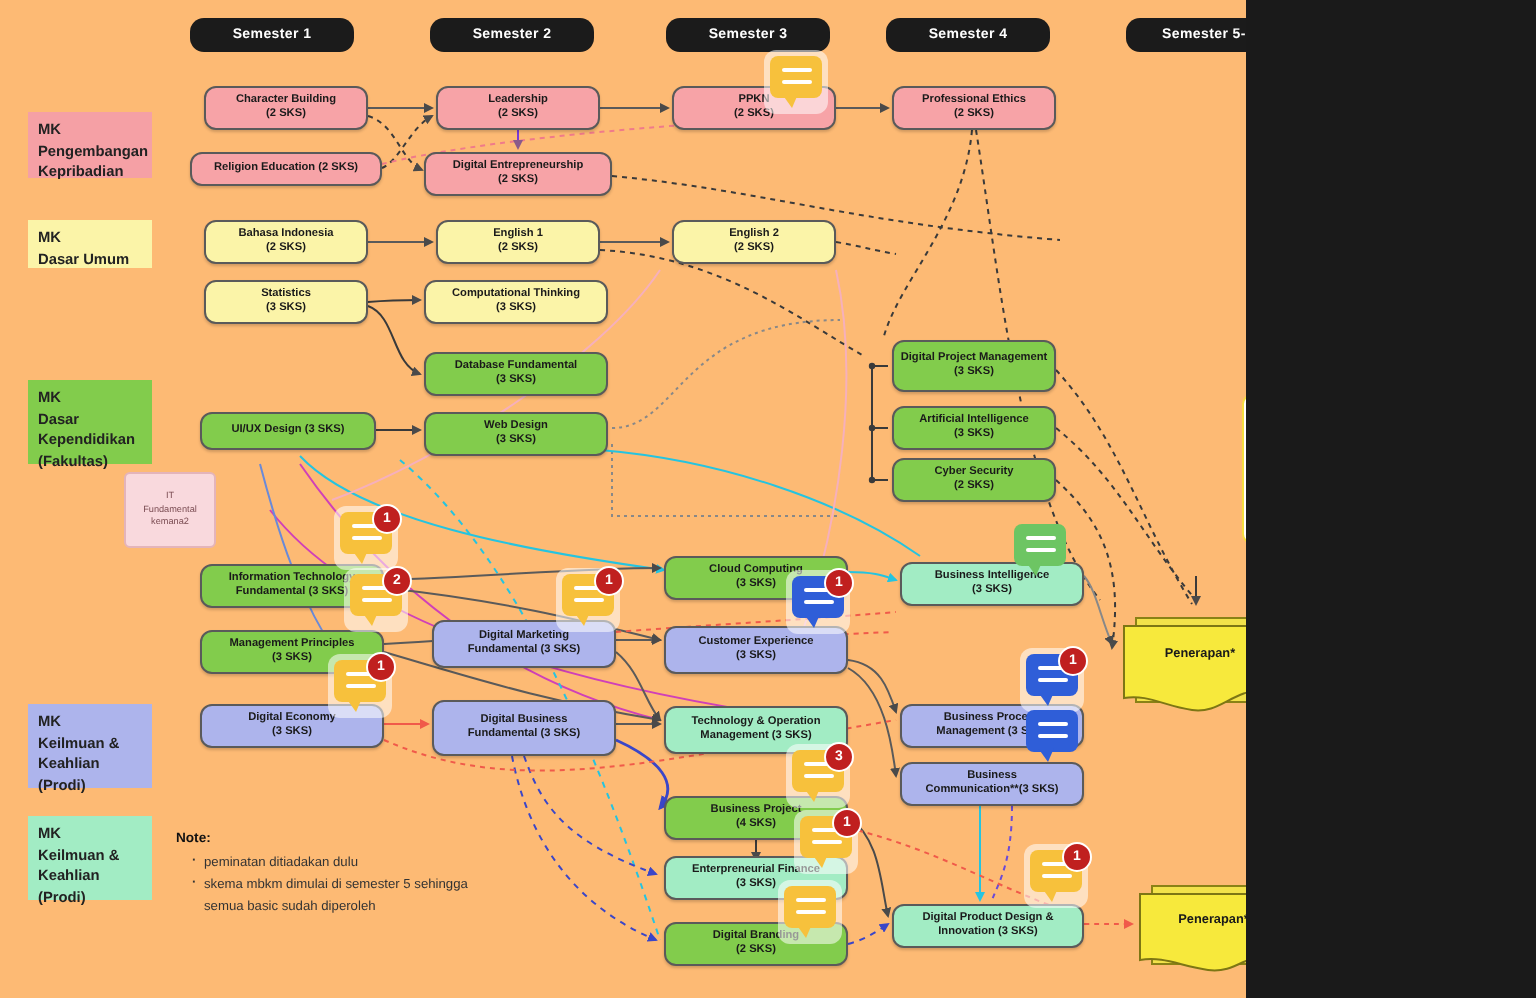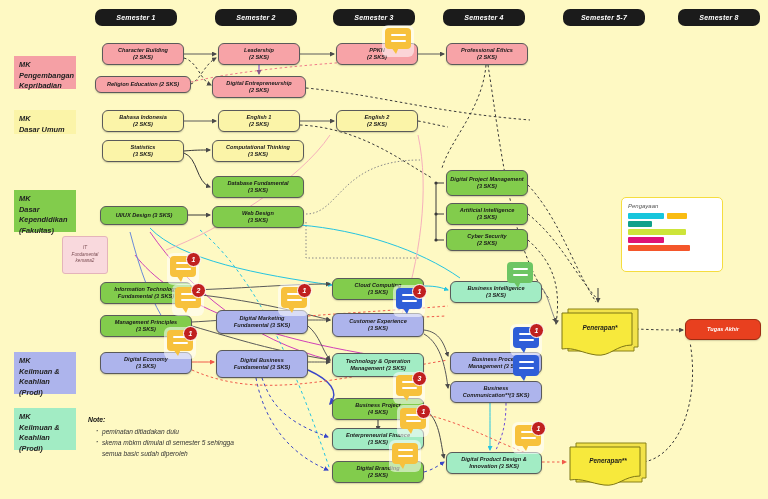--- a/index.html
+++ b/index.html
@@ -1,17 +1,17 @@
 <!DOCTYPE html>
 <html><head>
 <meta charset="utf-8">
 <style>
   html,body{margin:0;padding:0;background:#1a1a1a;}
   body{font-family:"Liberation Sans",sans-serif;}
-  #stage{position:relative;width:768px;height:499px;background:#fef9c3;overflow:hidden;font-style:italic;}
+  #stage{position:relative;width:623px;height:499px;background:#fdba74;overflow:hidden;}
   #canvas{position:absolute;inset:0;}
   svg.links{position:absolute;left:0;top:0;width:768px;height:499px;pointer-events:none;}
 
   .semhdr{position:absolute;background:#1b1b1b;color:#fff;border-radius:7px;
     font-size:7px;font-weight:bold;display:flex;align-items:center;justify-content:center;
     height:17px;letter-spacing:.2px;}
 
   .legend{position:absolute;font-size:7.4px;font-weight:bold;color:#222;line-height:1.45;
     padding:4px 5px;box-sizing:border-box;}
 

